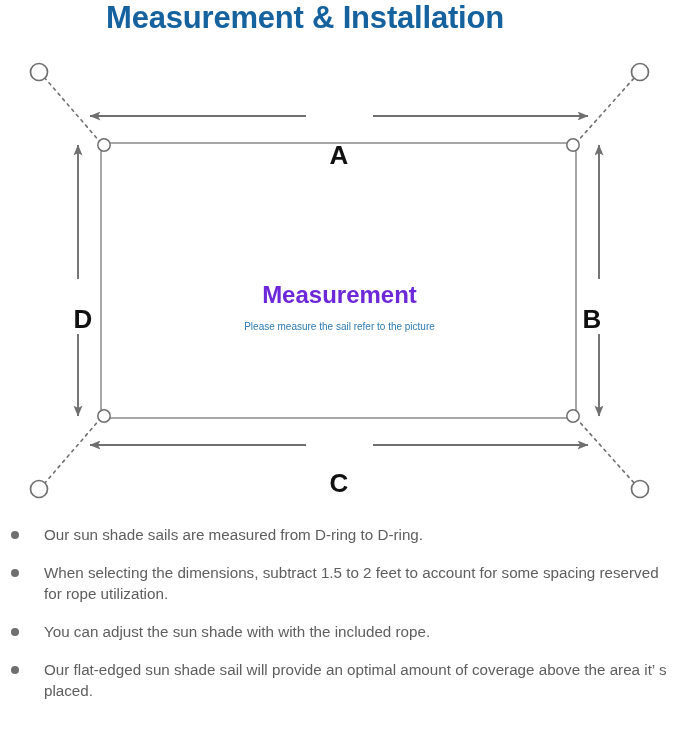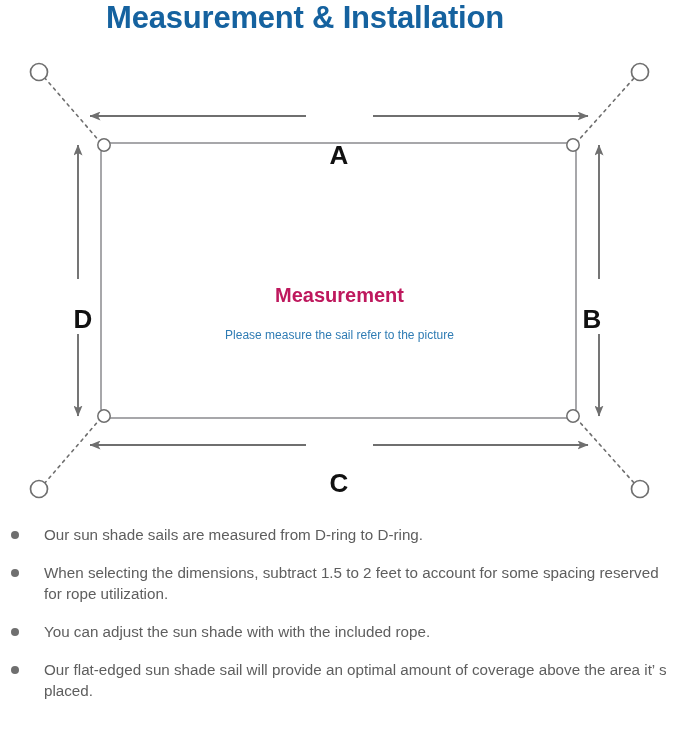--- a/index.html
+++ b/index.html
@@ -44,30 +44,30 @@
   
   .center-caption {
     position: absolute;
     left: 0;
     top: 236px;
     width: 679px;
     text-align: center;
     pointer-events: none;
   }
   .center-title {
-    font-size: 20px;
+    font-size: 24px;
     font-weight: bold;
-    color: #be185d;
+    color: #6d28d9;
     line-height: 30px;
   }
   .center-sub {
-    font-size: 12px;
+    font-size: 10px;
     color: #2f7cb4;
     line-height: 22px;
-    margin-top: 14px;
+    margin-top: 6px;
   }
 
   
   .dim-label {
     position: absolute;
     font-size: 26px;
     font-weight: bold;
     color: #111111;
     line-height: 26px;
     text-align: center;

